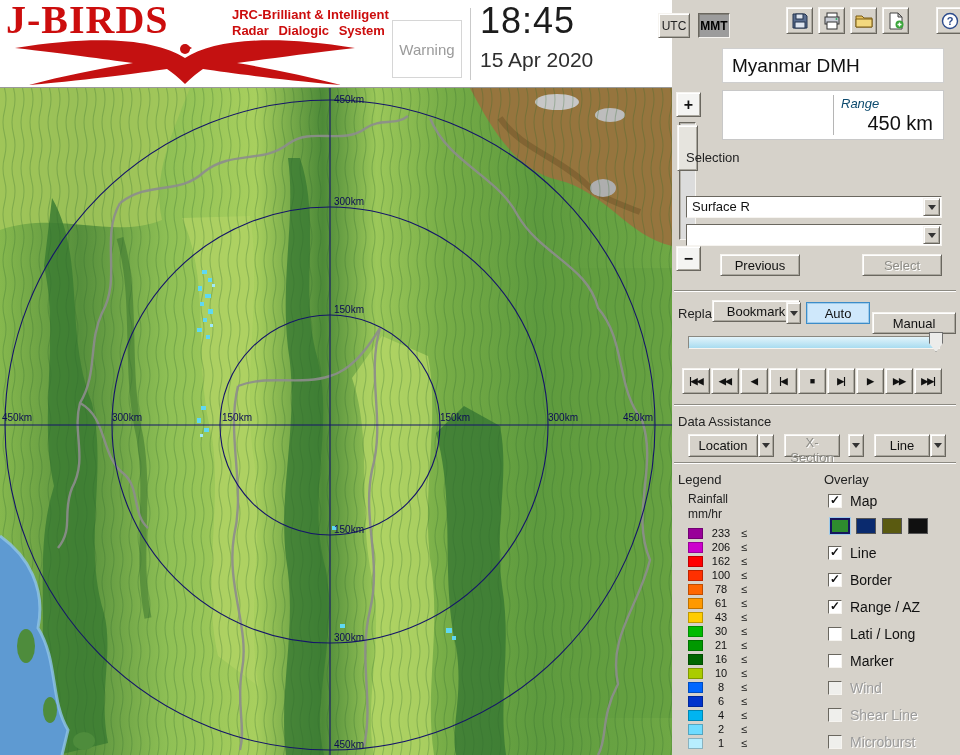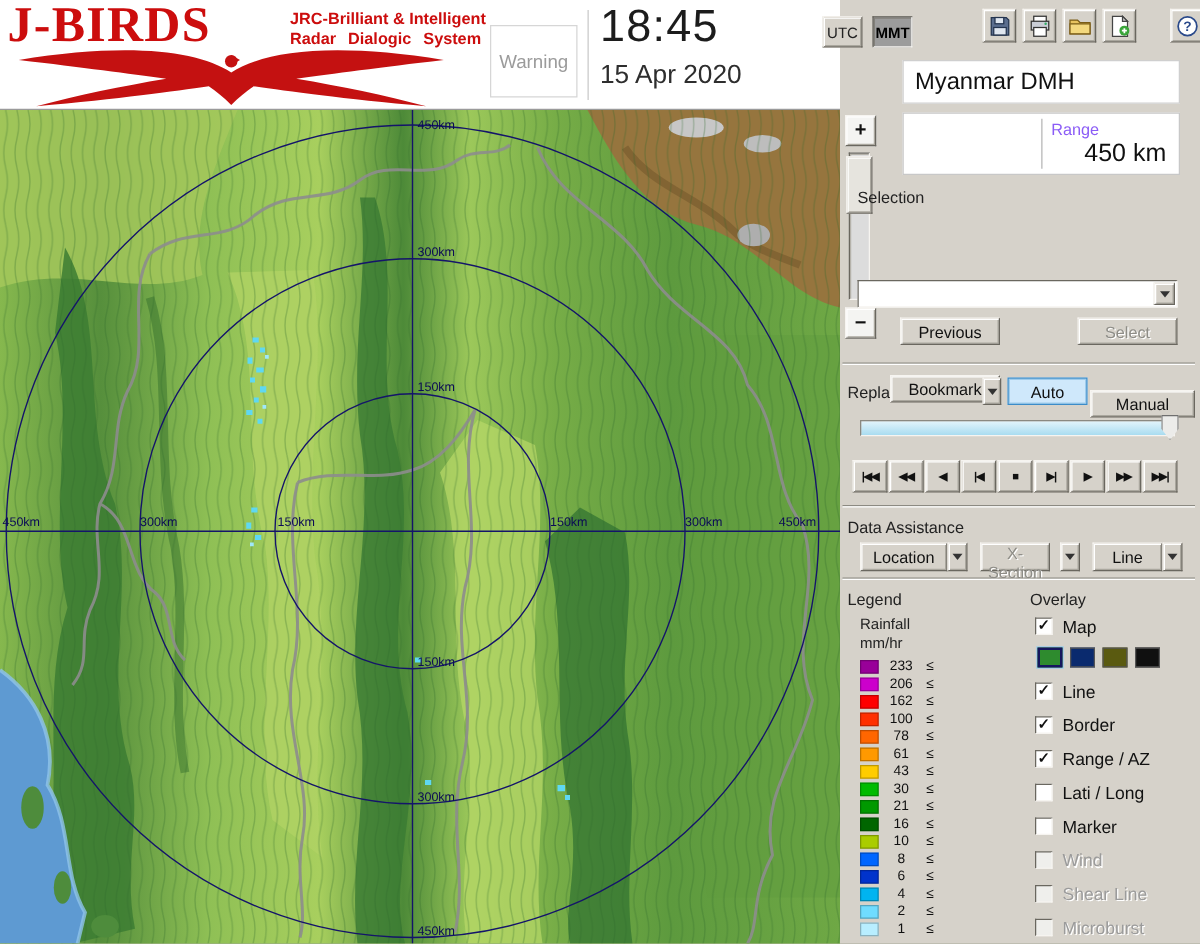--- a/index.html
+++ b/index.html
@@ -40,21 +40,21 @@
   .map { position:absolute; left:0; top:88px; width:672px; height:667px; overflow:hidden; background:#7db54a; }
   .map svg { display:block; font-family:"Liberation Sans", sans-serif; }
 
   
   .panel { position:absolute; left:672px; top:88px; width:288px; height:667px; background:#d6d2ca; }
   .zoom-btn { position:absolute; left:4px; width:25px; height:25px; background:#f4f4f2; font-size:16px; font-weight:700; color:#111; line-height:1; }
   .zoom-track { position:absolute; left:7px; top:34px; width:17px; height:118px; background:#dcdcdc; }
   .zoom-thumb { position:absolute; left:-3px; top:2px; width:21px; height:46px; background:#e6e4de; }
   .range-box { position:absolute; left:50px; top:2px; width:222px; height:50px; background:#fff; border:1px solid #c8c8c8; }
   .range-div { position:absolute; left:110px; top:4px; bottom:4px; width:1px; background:#b5b5b5; }
-  .range-label { position:absolute; left:118px; top:5px; font-size:13px; color:#8b5cf6; }
+  .range-label { position:absolute; left:118px; top:5px; font-size:13px; color:#0c4a6e;font-style:italic; }
   .range-value { position:absolute; right:10px; top:21px; font-size:20px; color:#111; }
   .combo { position:absolute; left:14px; width:256px; height:22px; background:#fff; border:1px solid; border-color:#6a675f #f6f4f0 #f6f4f0 #6a675f; }
   .combo-text { position:absolute; left:5px; top:2px; font-size:13px; color:#111; }
   .combo-arrow { position:absolute; right:1px; top:1px; bottom:1px; width:17px; display:flex; align-items:center; justify-content:center; }
   .tri { width:0; height:0; border-left:4px solid transparent; border-right:4px solid transparent; border-top:5px solid #333; }
   .pbtn { position:absolute; width:80px; height:22px; font-size:13px; color:#111; }
   .rp-btn { position:absolute; height:22px; font-size:13px; color:#111; }
   .rp-arrow { position:absolute; width:15px; height:22px; display:flex; align-items:center; justify-content:center; }
   .auto-selected { background:#cfe8fb; border:1px solid #3c8cc8; box-shadow:inset 0 0 0 1px #9fccec; }
   .replay-slider { position:absolute; left:16px; top:248px; width:252px; height:13px; background:linear-gradient(#e2f4fb,#a9dcf0); border:1px solid; border-color:#8a8880 #f6f4f0 #f6f4f0 #8a8880; }
@@ -258,20 +258,26 @@
     </div>
     <button class="zoom-btn raised" style="top:158px">−</button>
 
     <div class="range-box">
       <div class="range-div"></div>
       <span class="range-label">Range</span>
       <span class="range-value">450 km</span>
     </div>
 
     <span class="sec-label" style="left:14px;top:62px">Selection</span>
+    <div class="combo" style="top:108px">
+      <span class="combo-text">Surface R</span>
+      <span class="combo-arrow raised">
+          <i class="tri"></i>
+        </span>
+    </div>
     <div class="combo" style="top:136px">
       <span class="combo-text"></span>
       <span class="combo-arrow raised">
           <i class="tri"></i>
         </span>
     </div>
     <button class="raised pbtn" style="left:48px;top:166px">Previous</button>
     <button class="raised pbtn disabled" style="left:190px;top:166px">Select</button>
 
     <div class="groove" style="top:202px"></div>

